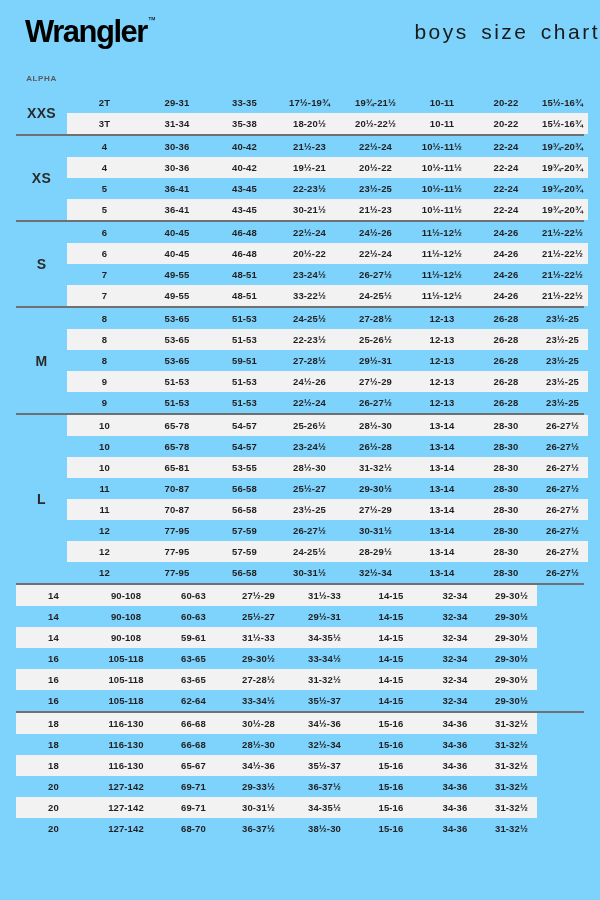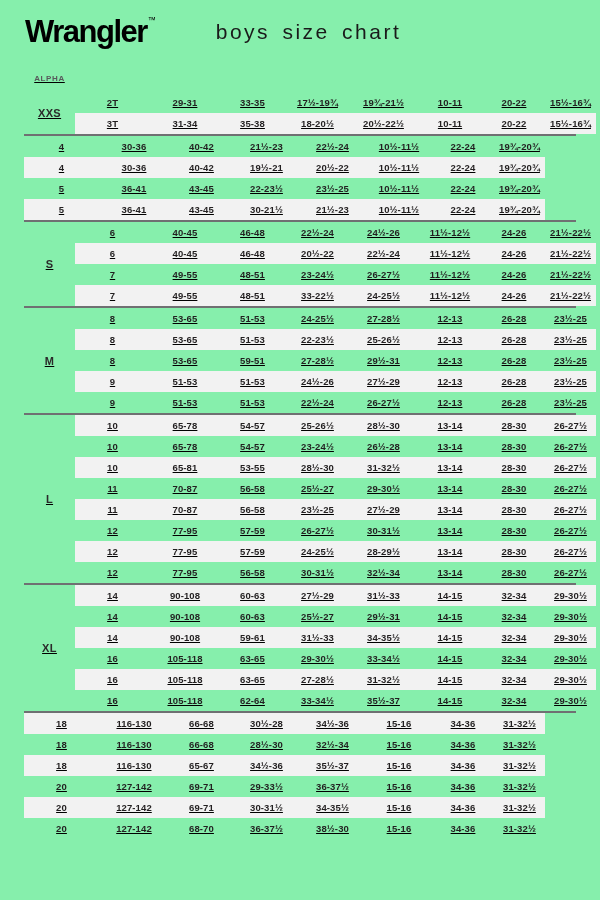--- a/index.html
+++ b/index.html
@@ -5,21 +5,21 @@
   :root {
     --stripe: #f2f2f2;
     --divider: #6f7072;
     --header_text: #58595b;
     --body_text: #221f20;
   }
   * { margin: 0; padding: 0; box-sizing: border-box; }
   html, body { background: #e8e8e8; }
   .page {
     width: 600px; height: 900px;
-    background: #86efac;
+    background: #7dd3fc;
     font-family: "Liberation Sans", sans-serif;
     position: relative;
     margin: 0 auto;
     overflow: hidden;
   }
   .header {
     position: relative;
     height: 62px;
   }
   .logo {
@@ -36,29 +36,29 @@
     font-size: 8px;
     font-weight: 400;
     vertical-align: top;
     letter-spacing: 0;
     position: relative; top: 2px; left: 1px;
   }
   .page-title {
     position: absolute;
     left: 17px; right: 0;
     top: 20px;
-    text-align: center;
+    text-align: right;
     font-size: 21px;
     font-weight: 400;
     letter-spacing: 2.5px;
     word-spacing: 4px;
     color: #1a1a1a;
   }
   
-  .table { margin: 0 24px; text-decoration: underline; }
+  .table { margin: 0 16px; }
   .cells-grid {
     display: grid;
     grid-template-columns: 75px 70px 65px 65px 67px 66px 62px 51px;
     width: 521px;
   }
   .header-row {
     display: flex;
     margin: 8px 0 6px 0;
     height: 16px;
     align-items: center;
@@ -68,21 +68,21 @@
     font-size: 8px;
     font-weight: 700;
     letter-spacing: 0.6px;
     color: var(--header_text);
     text-align: center;
     text-transform: uppercase;
   }
   .group { display: flex; }
   .group + .group { border-top: 2px solid var(--divider); }
   .group .alpha {
-    font-size: 11px;
+    font-size: 14px;
     font-weight: 700;
     color: #2a2a2a;
     letter-spacing: 0.4px;
   }
   .rows { flex: 1 1 auto; }
   .row {
     height: 21px;
     align-items: center;
   }
   .row.stripe { background: var(--stripe); }
@@ -132,20 +132,23 @@
               <div class="cell">35-38</div>
               <div class="cell">18-20½</div>
               <div class="cell">20½-22½</div>
               <div class="cell">10-11</div>
               <div class="cell">20-22</div>
               <div class="cell">15½-16¾</div>
             </div>
           </div>
         </div>
         <div class="group">
+          <div class="alpha-col">
+            <div class="alpha">XS</div>
+          </div>
           <div class="rows">
             <div class="row cells-grid">
               <div class="cell">4</div>
               <div class="cell">30-36</div>
               <div class="cell">40-42</div>
               <div class="cell">21½-23</div>
               <div class="cell">22½-24</div>
               <div class="cell">10½-11½</div>
               <div class="cell">22-24</div>
               <div class="cell">19¾-20¾</div>
@@ -367,23 +370,20 @@
               <div class="cell">56-58</div>
               <div class="cell">30-31½</div>
               <div class="cell">32½-34</div>
               <div class="cell">13-14</div>
               <div class="cell">28-30</div>
               <div class="cell">26-27½</div>
             </div>
           </div>
         </div>
         <div class="group">
-          <div class="alpha-col">
-            <div class="alpha">XL</div>
-          </div>
           <div class="rows">
             <div class="row cells-grid stripe">
               <div class="cell">14</div>
               <div class="cell">90-108</div>
               <div class="cell">60-63</div>
               <div class="cell">27½-29</div>
               <div class="cell">31½-33</div>
               <div class="cell">14-15</div>
               <div class="cell">32-34</div>
               <div class="cell">29-30½</div>

